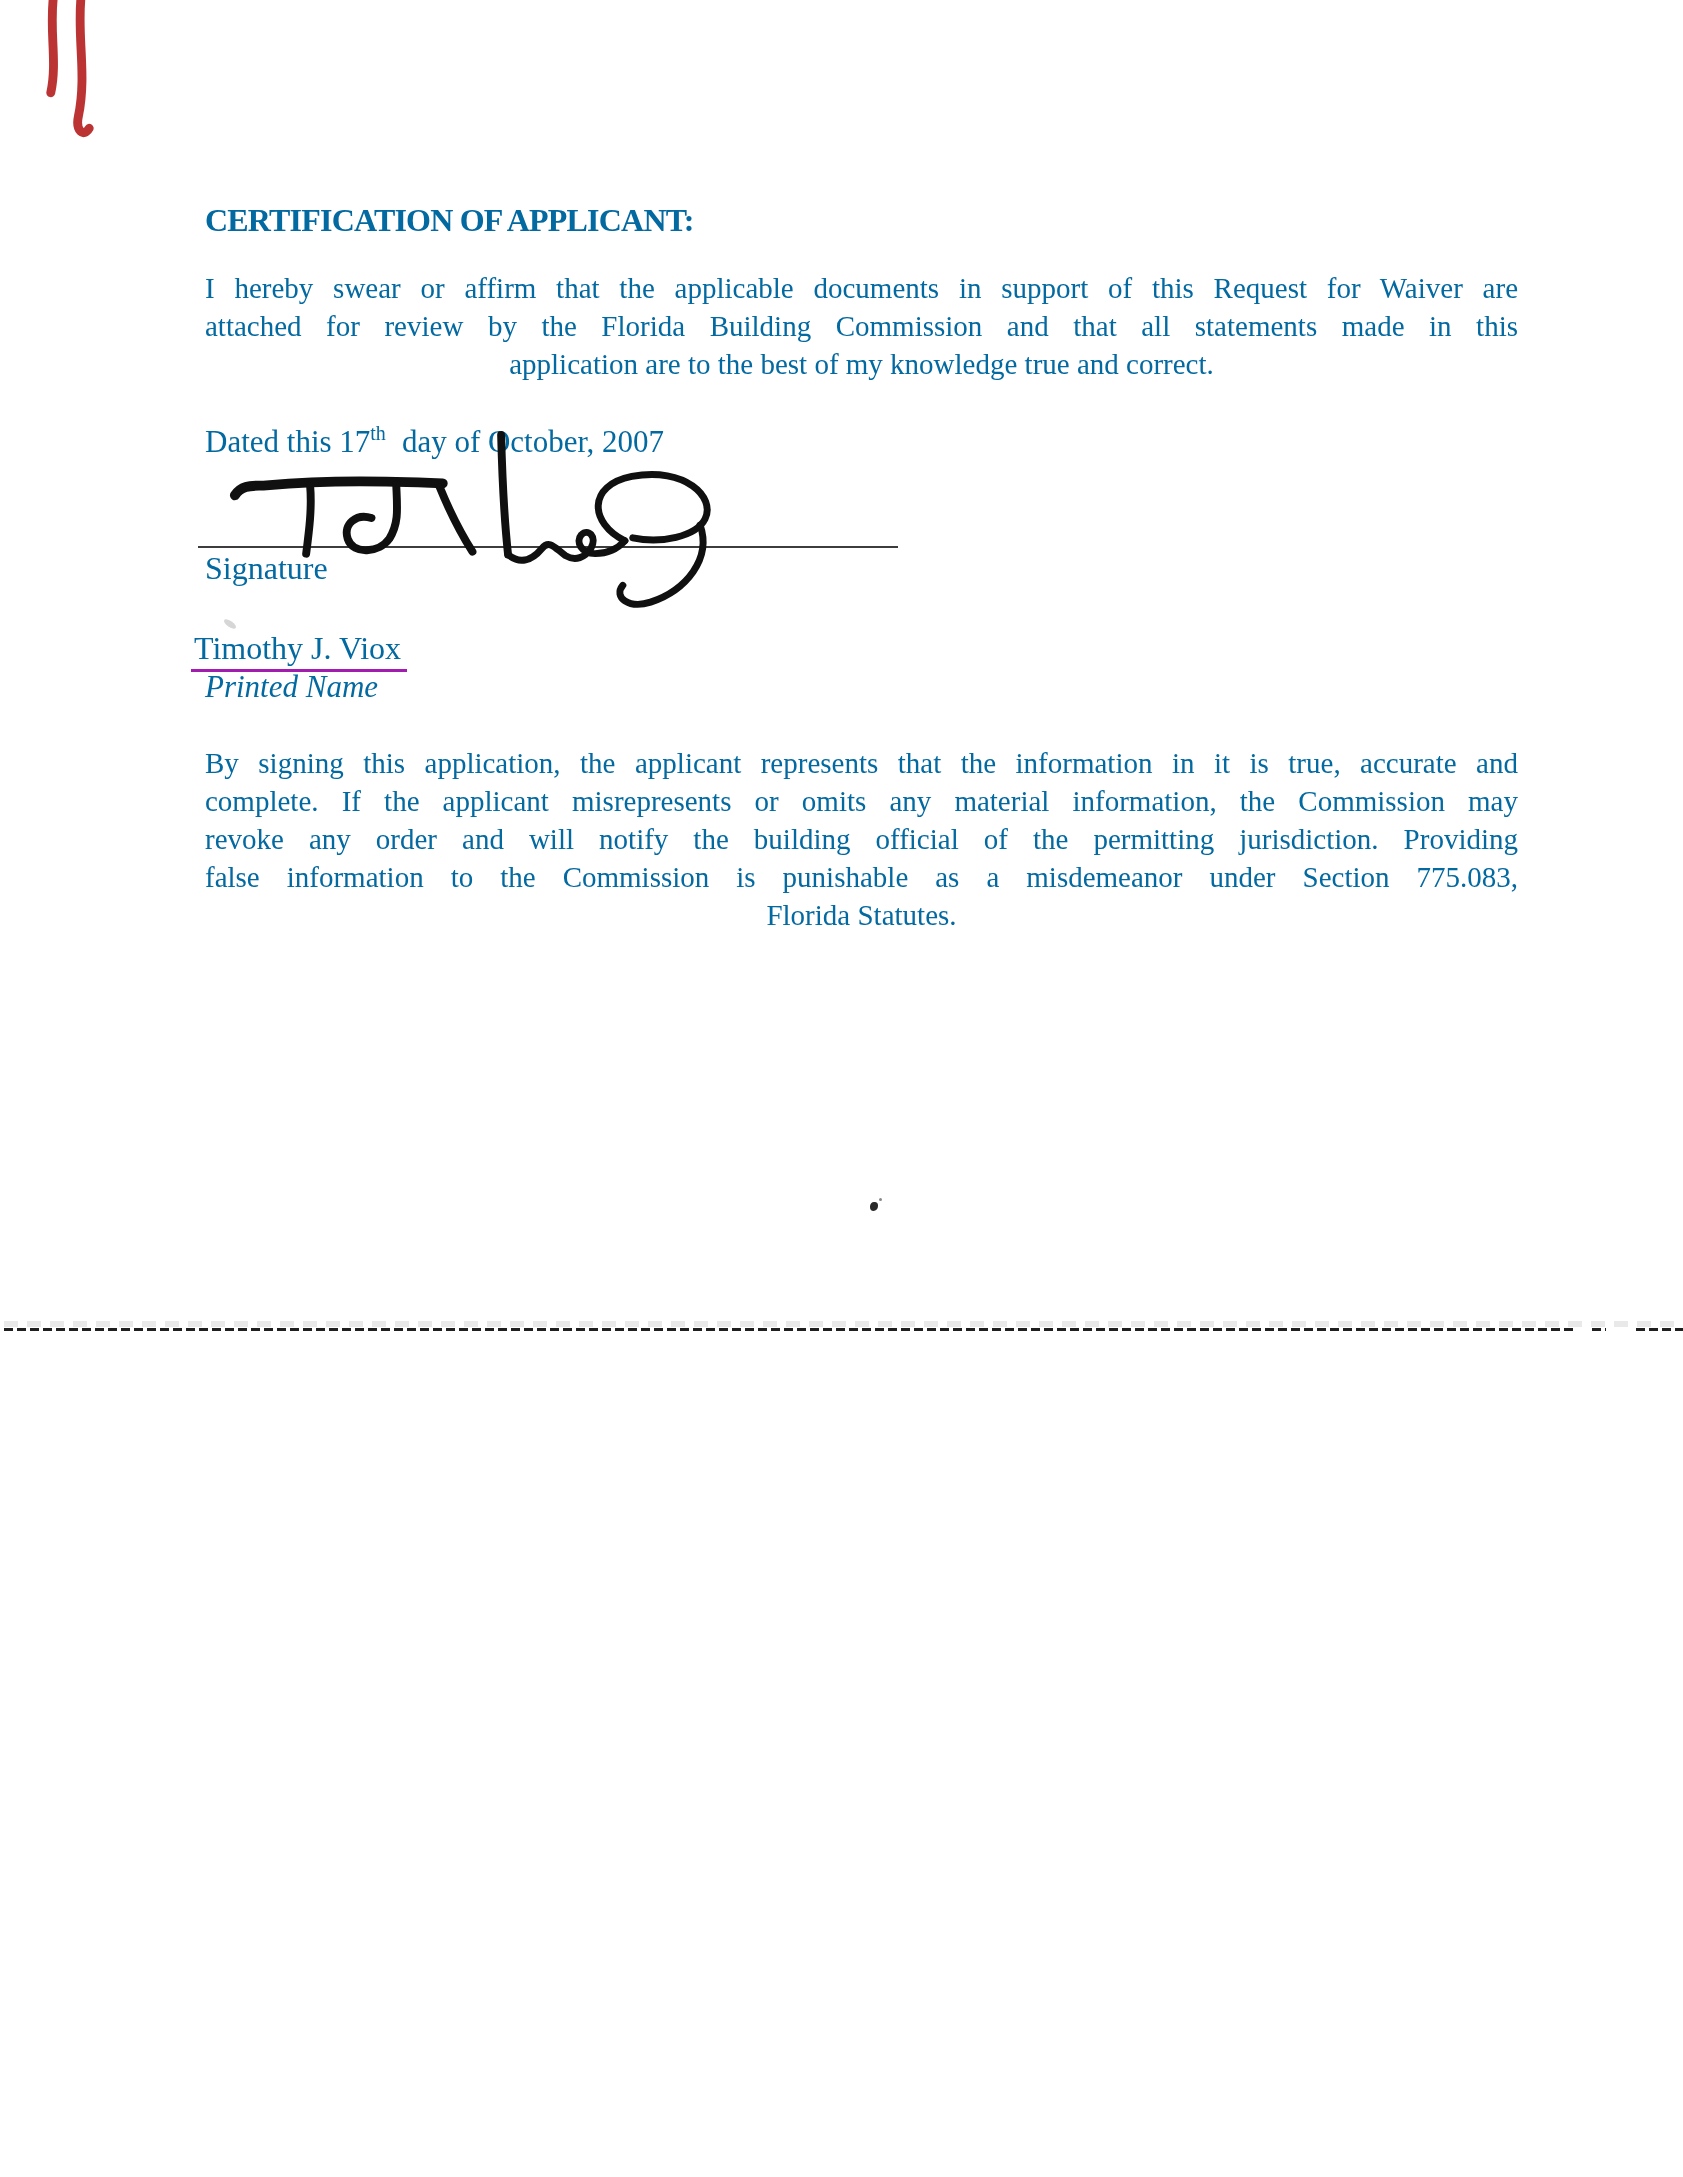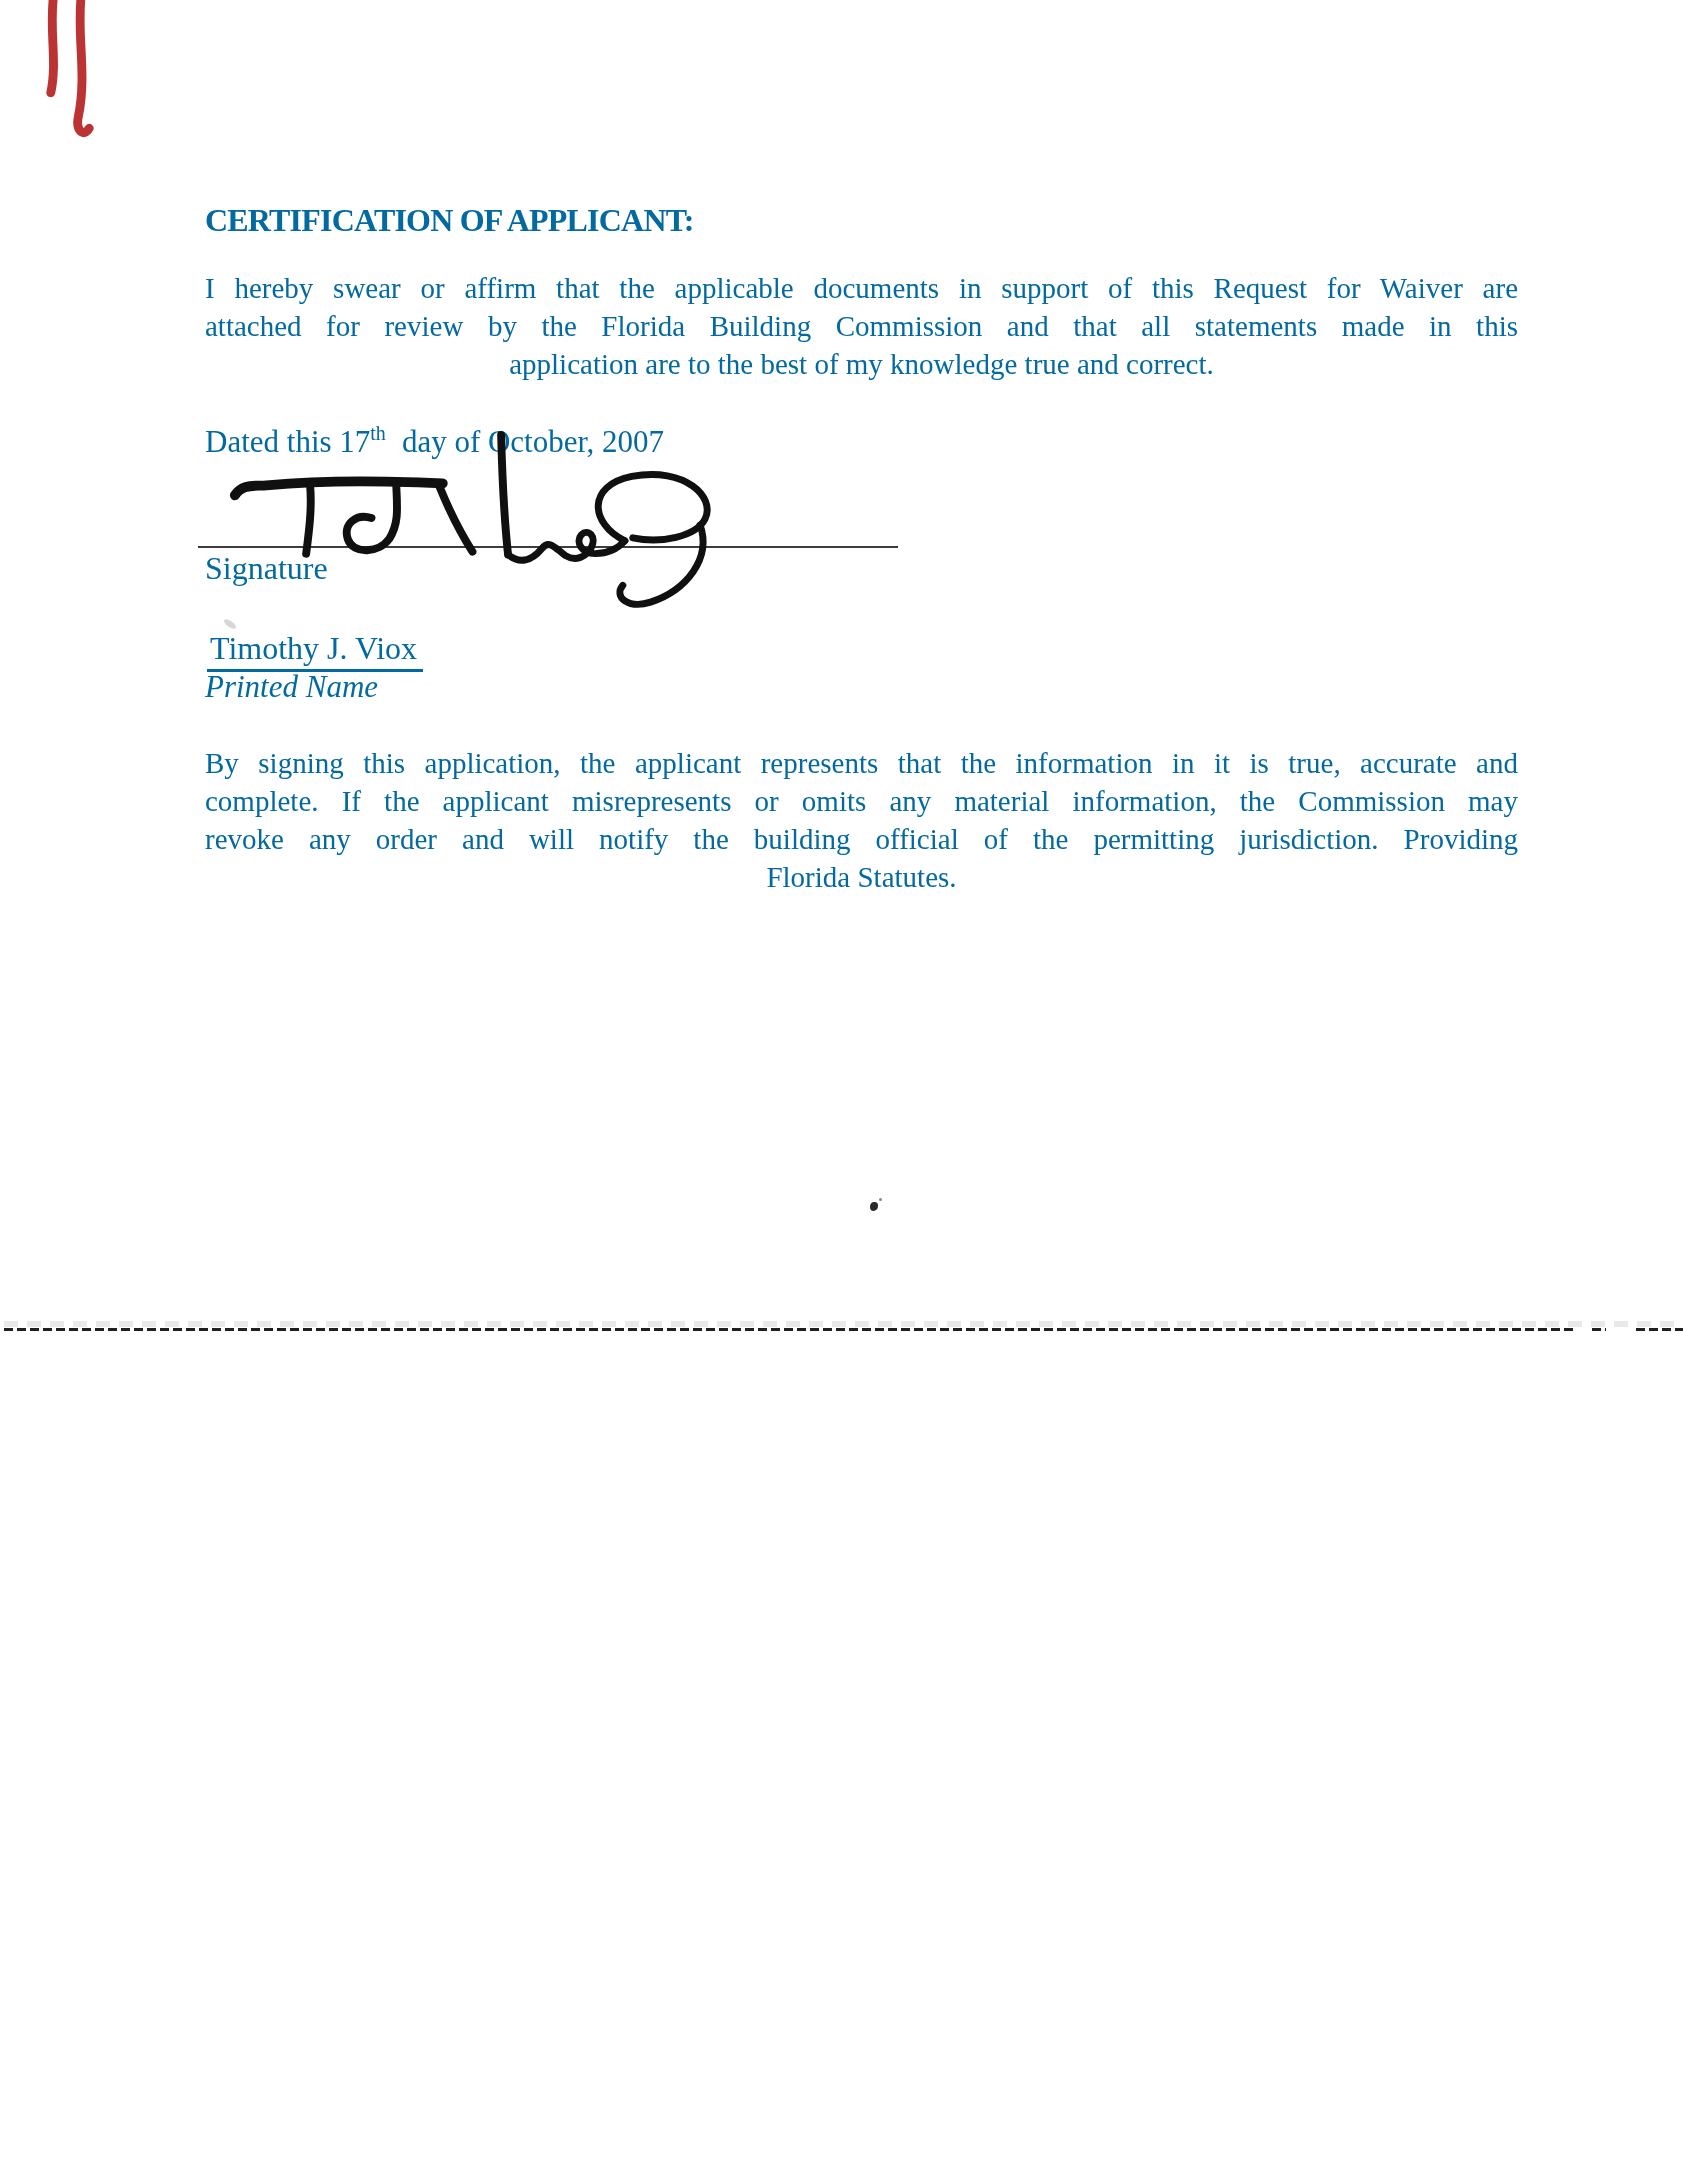--- a/index.html
+++ b/index.html
@@ -38,24 +38,24 @@
   }
   .date-rest{margin-left:16px;}
   .sig-rule{
     left:198px;top:546px;width:700px;height:2px;
     background:#3d3d3d;
   }
   .sig-label{
     left:205px;top:550px;font-size:32px;
   }
   .printed-name{
-    left:207px;top:628px;
+    left:191px;top:628px;
     font-size:32px;line-height:40px;
     display:inline-block;
-    border-bottom:3px solid #0369a1;
+    border-bottom:3px solid #a21caf;
     padding:0 6px 1px 3px;
   }
   .printed-label{
     left:205px;top:669px;font-size:31px;font-style:italic;
   }
   .smudge{
     left:223px;top:618px;width:14px;height:12px;
     background:#8a8a8a;opacity:.35;border-radius:50%;
     transform:rotate(35deg) scale(1,.5);
   }
@@ -119,20 +119,21 @@
 
   <div class="abs smudge"></div>
 
   <div class="abs printed-name">Timothy J. Viox</div>
   <div class="abs printed-label">Printed Name</div>
 
   <div class="abs para" style="top:744px;">
     <div class="jline">By signing this application, the applicant represents that the information in it is true, accurate and</div>
     <div class="jline">complete. If the applicant misrepresents or omits any material information, the Commission may</div>
     <div class="jline">revoke any order and will notify the building official of the permitting jurisdiction. Providing</div>
+    <div class="jline">false information to the Commission is punishable as a misdemeanor under Section 775.083,</div>
     <div class="lline">Florida Statutes.</div>
   </div>
 
   <div class="abs speck"></div>
 
   <div class="abs dotfuzz"></div>
   <div class="abs dotline" style="left:4px;width:1572px;"></div>
   <div class="abs dotline" style="left:1592px;width:14px;"></div>
   <div class="abs dotline" style="left:1636px;width:48px;"></div>
 

